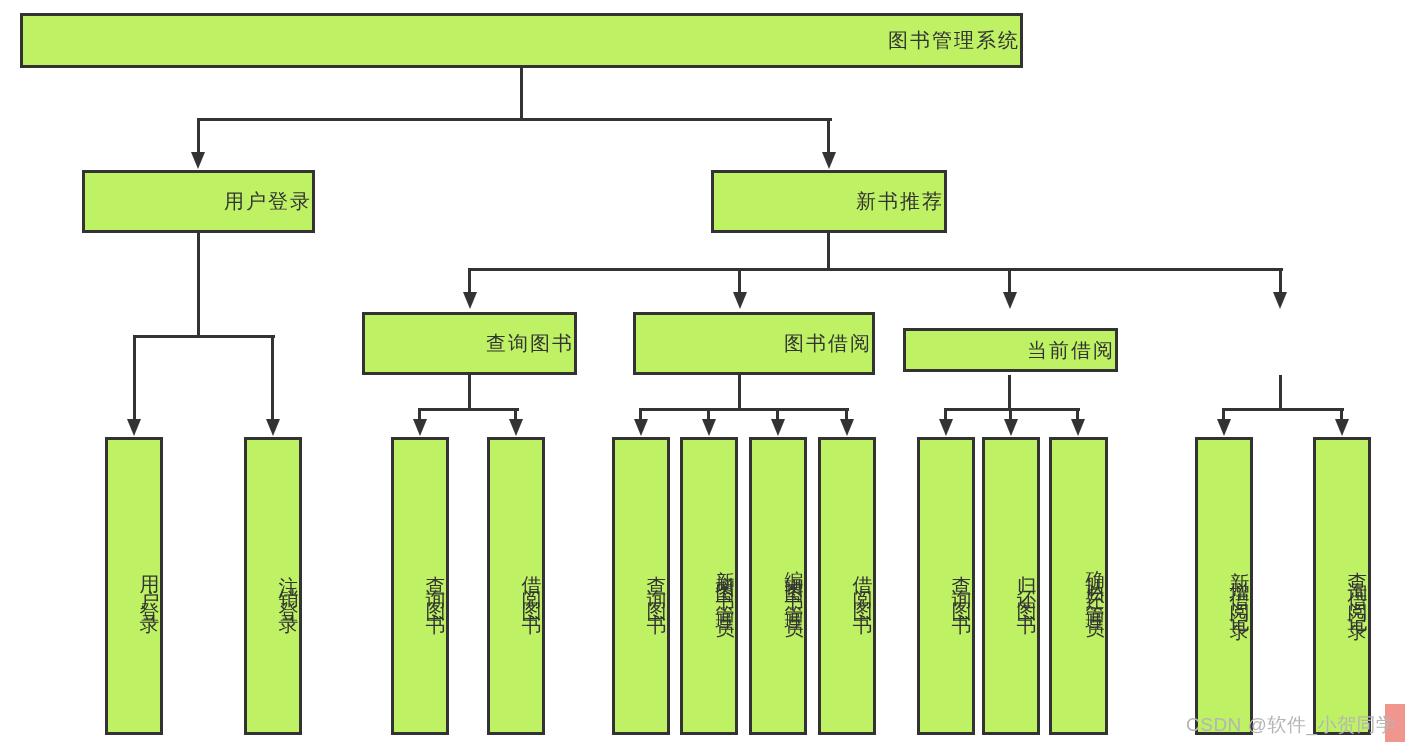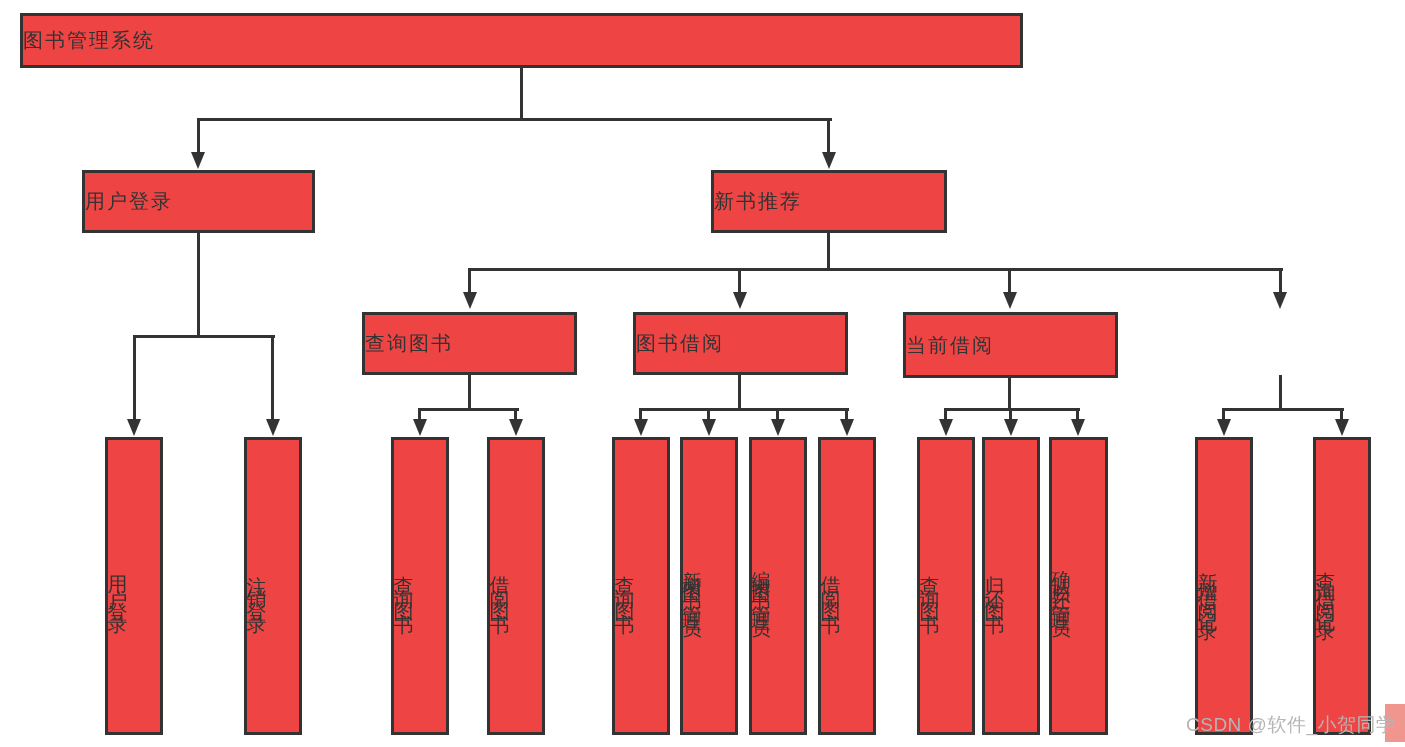--- a/index.html
+++ b/index.html
@@ -1,22 +1,22 @@
 <!DOCTYPE html>
 <html><head>
 <meta charset="utf-8">
 <style>
   html,body{margin:0;padding:0;background:#ffffff;}
   #stage{
     position:relative;width:1405px;height:747px;background:#ffffff;
     font-family:"Liberation Sans","DejaVu Sans",sans-serif;color:#333333;overflow:hidden;
   }
   .box{
-    position:absolute;box-sizing:border-box;border:3px solid #333333;background:#ef4444;
-    display:flex;align-items:center;justify-content:flex-start;
+    position:absolute;box-sizing:border-box;border:3px solid #333333;background:#bef264;
+    display:flex;align-items:center;justify-content:flex-end;
   }
   .hbox span{font-size:20px;letter-spacing:2px;white-space:nowrap;}
   .leaf span{
     writing-mode:vertical-rl;font-size:20px;letter-spacing:13px;line-height:1;
     white-space:nowrap;
   }
   .leaf.sp6 span{letter-spacing:10px;}
   .leaf.sp9 span{letter-spacing:7px;font-size:19px;}
   .hl,.vl{position:absolute;background:#333333;}
   .hl{height:3px;}
@@ -47,24 +47,24 @@
   <div class="box hbox" style="left:82px;top:170px;width:233px;height:63px">
     <span>用户登录</span>
   </div>
   <div class="box hbox" style="left:711px;top:170px;width:236px;height:63px">
     <span>新书推荐</span>
   </div>
 
   <div class="box hbox" style="left:362px;top:312px;width:215px;height:63px">
     <span>查询图书</span>
   </div>
-  <div class="box hbox" style="left:633px;top:312px;width:215px;height:63px">
+  <div class="box hbox" style="left:633px;top:312px;width:242px;height:63px">
     <span>图书借阅</span>
   </div>
-  <div class="box hbox" style="left:903px;top:312px;width:215px;height:66px">
+  <div class="box hbox" style="left:903px;top:328px;width:215px;height:44px">
     <span>当前借阅</span>
   </div>
 
   <div class="box leaf" style="left:105px;top:437px;width:58px;height:298px">
     <span>用户登录</span>
   </div>
   <div class="box leaf" style="left:244px;top:437px;width:58px;height:298px">
     <span>注销登录</span>
   </div>
 

